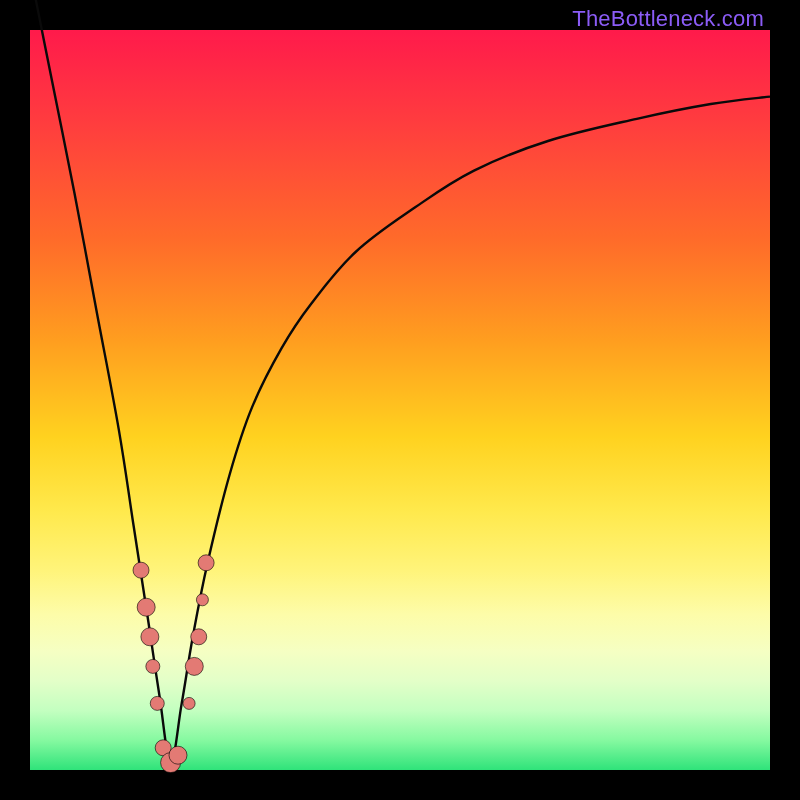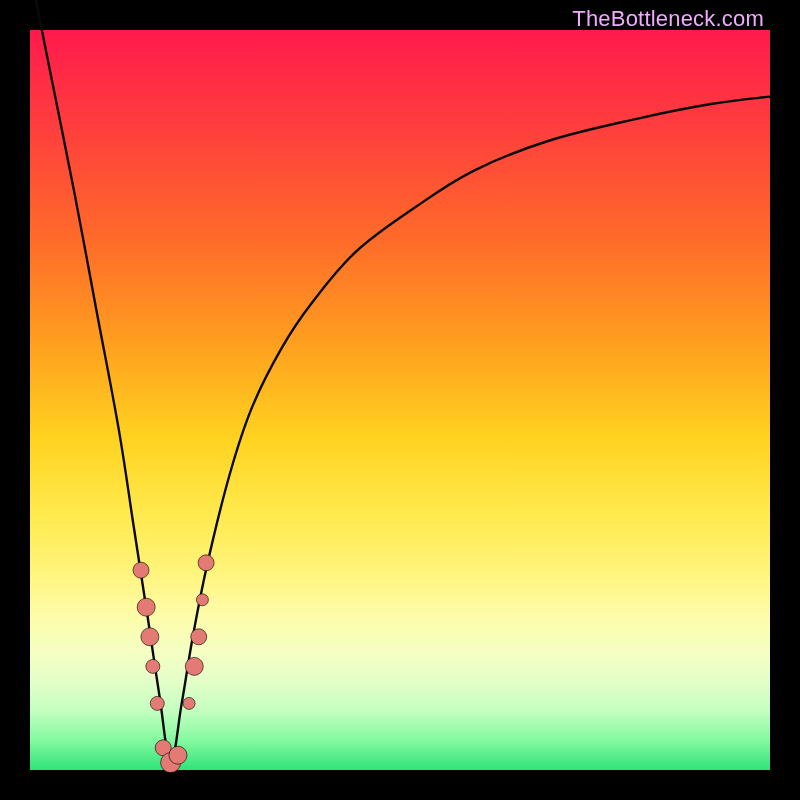--- a/index.html
+++ b/index.html
@@ -30,21 +30,21 @@
       #fdfca9 79%,
       #f5ffc3 84%,
       #e3ffc8 88%,
       #c3ffc0 92%,
       #85f9a0 96%,
       #2fe37a 100%
     );
   }
   .watermark {
     position: absolute;
-    color: #f0abfc;
+    color: #8b5cf6;
     font-size: 22px;
     font-weight: 400;
     letter-spacing: 0.2px;
     user-select: none;
   }
   svg.curve {
     position: absolute;
     left: 0; top: 0;
   }
 </style>

